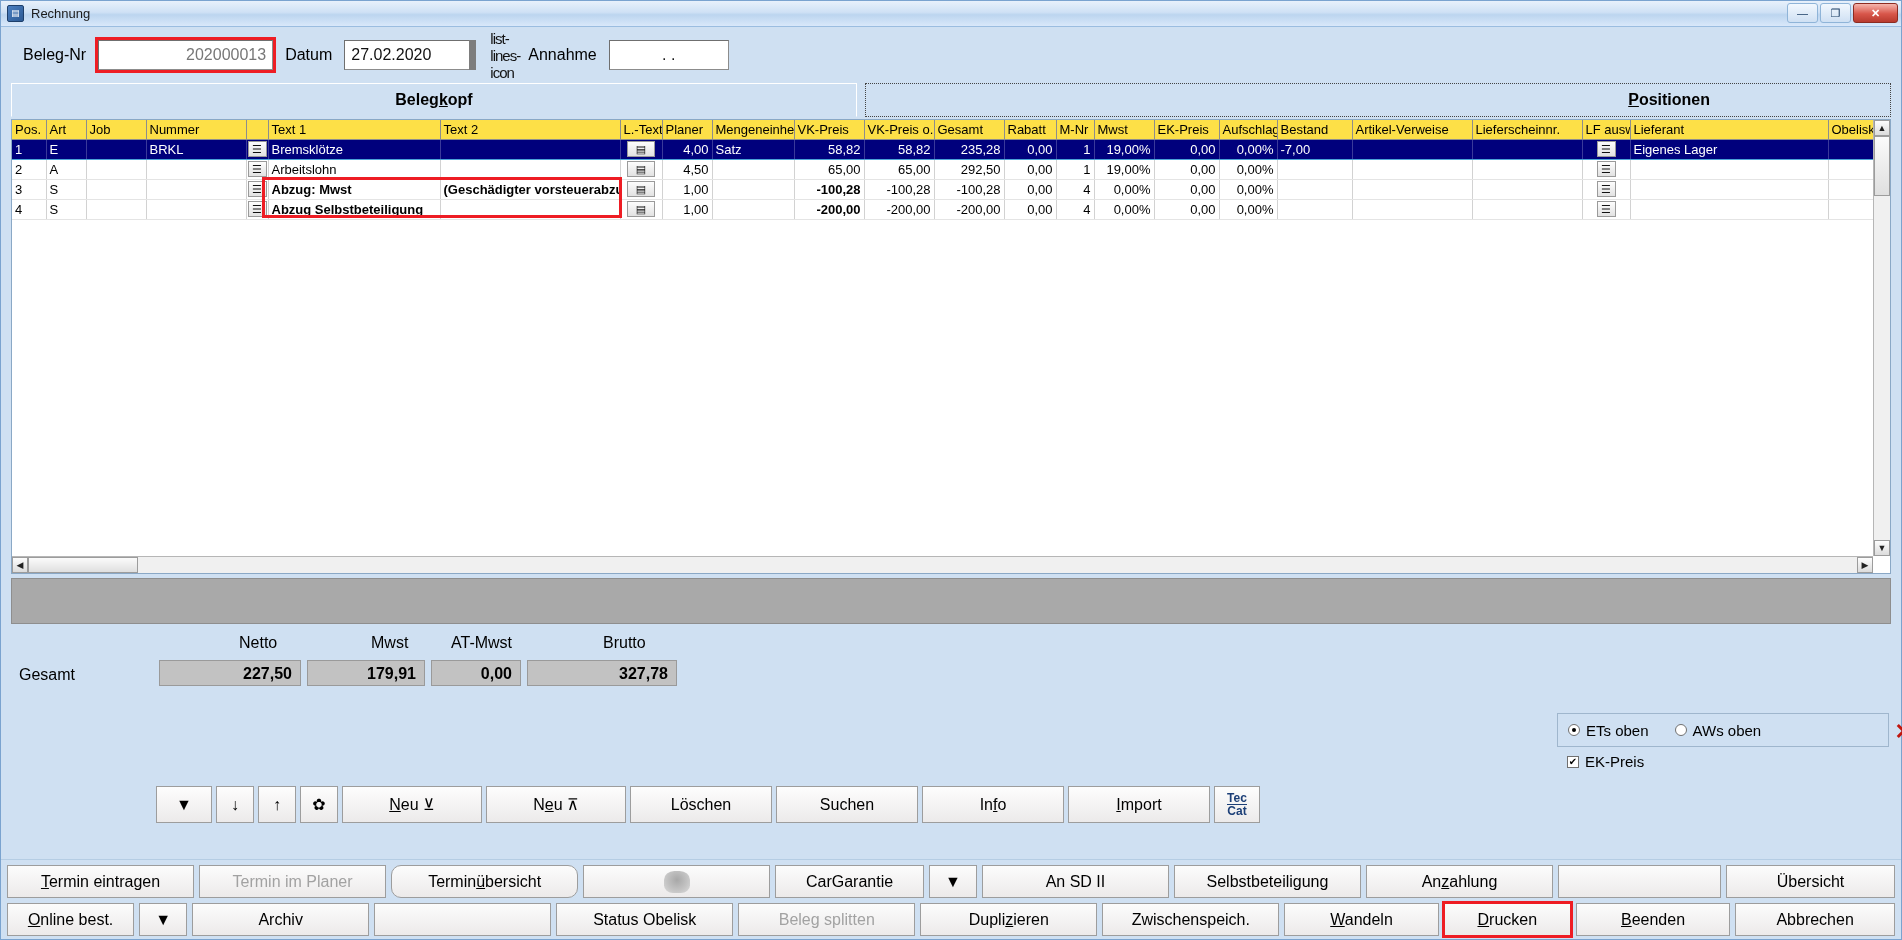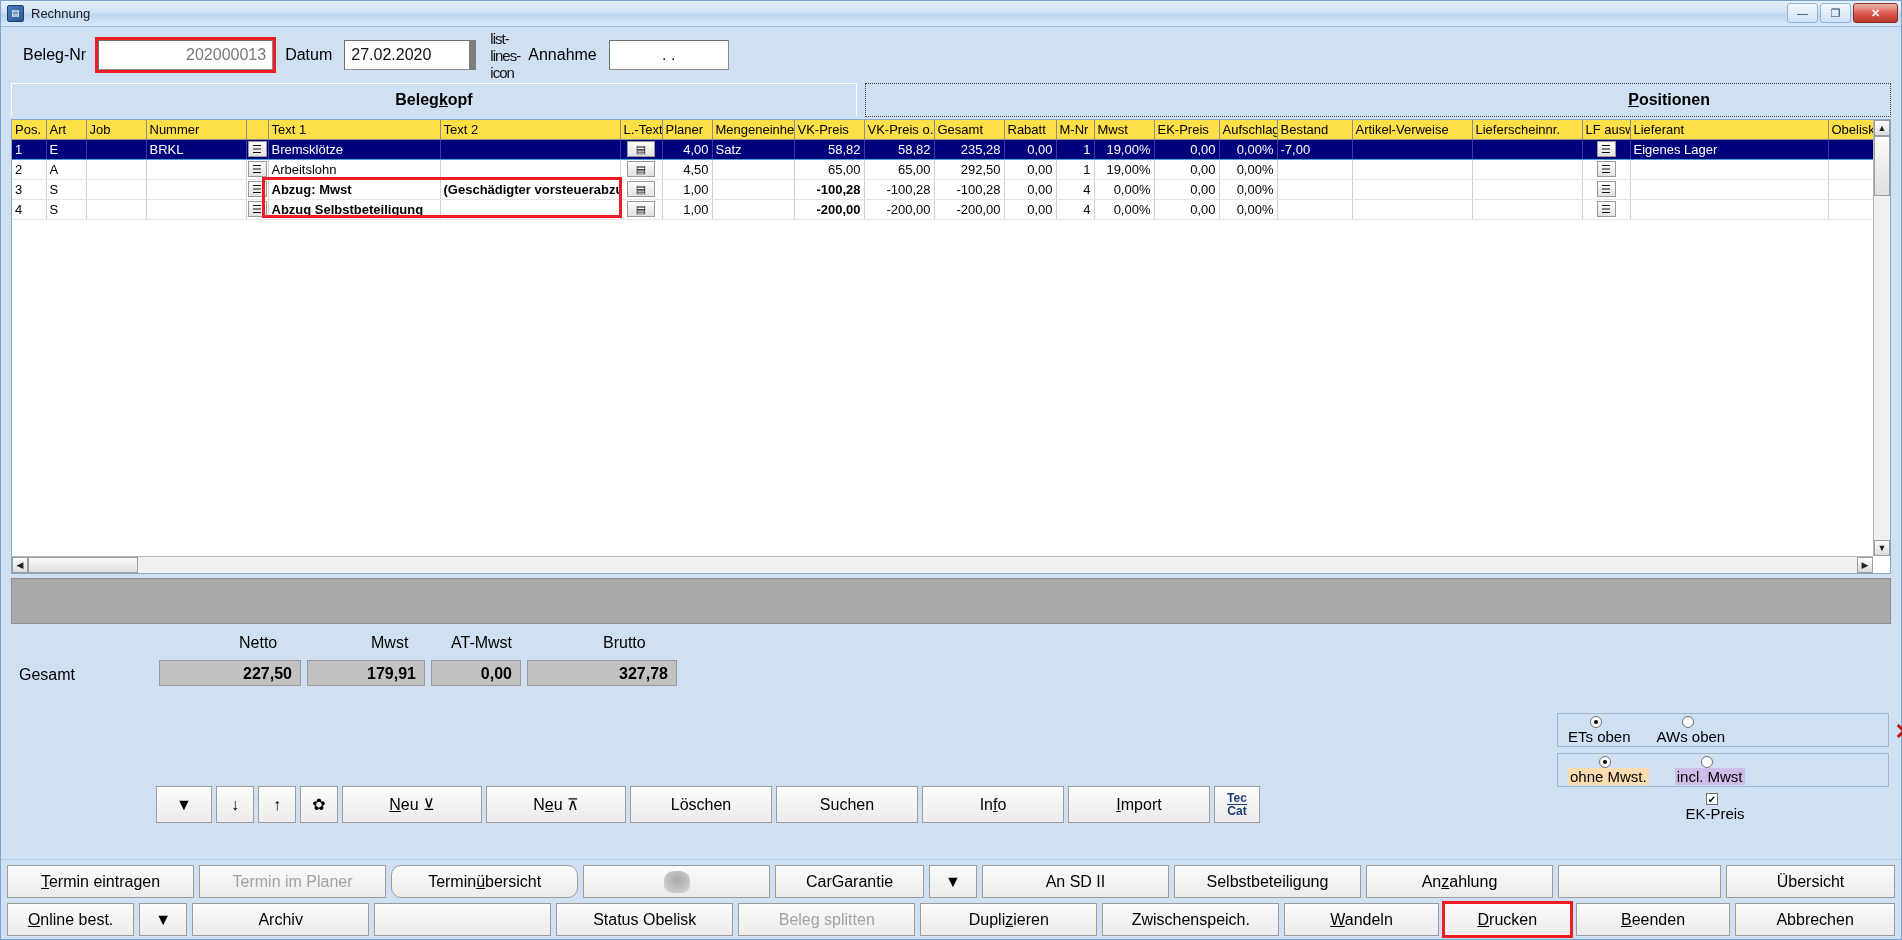--- a/index.html
+++ b/index.html
@@ -193,21 +193,21 @@
   
   .optpanel { position: absolute; right: 12px; top: 712px; width: 332px; }
   .optgroup {
     border: 1px solid #9fb6cd;
     background: #cfe0f2;
     height: 34px;
     display: flex; align-items: center;
     padding-left: 10px;
     margin-bottom: 6px;
   }
-  .radio { display:flex; align-items:center; font-size:15px; color:#000; margin-right: 26px; white-space: nowrap; flex-direction: column;}
+  .radio { display:flex; align-items:center; font-size:15px; color:#000; margin-right: 26px; white-space: nowrap;}
   .rdot {
     width: 12px; height: 12px; border-radius: 50%;
     border: 1px solid #707070; background:#fff;
     margin-right: 6px; position: relative; flex: none;
   }
   .rdot.on::after {
     content:''; position:absolute; left:3px; top:3px;
     width:4px; height:4px; border-radius:50%; background:#000;
   }
   .hl-orange { background:#fadcb0; padding: 0 2px; }
@@ -914,30 +914,20 @@
           <span class="rdot on"></span>
           <span>ETs oben</span>
         </label>
         <label class="radio">
           <span class="rdot"></span>
           <span>AWs oben</span>
         </label>
       </div>
       <div class="redx">✕</div>
     </div>
-    <div class="optgroup">
-      <label class="radio">
-        <span class="rdot on"></span>
-        <span class="hl-orange">ohne Mwst.</span>
-      </label>
-      <label class="radio">
-        <span class="rdot"></span>
-        <span class="hl-violet">incl. Mwst</span>
-      </label>
-    </div>
     <label class="radio" style="padding-left:10px;">
       <span class="cbx">✔</span>
       <span>EK-Preis</span>
     </label>
   </div>
 
   <div class="btnrows">
     <div class="brow" id="brow1">
         <div class="bbtn" style="width: 195px;">
           <span><u>T</u>ermin eintragen</span>

